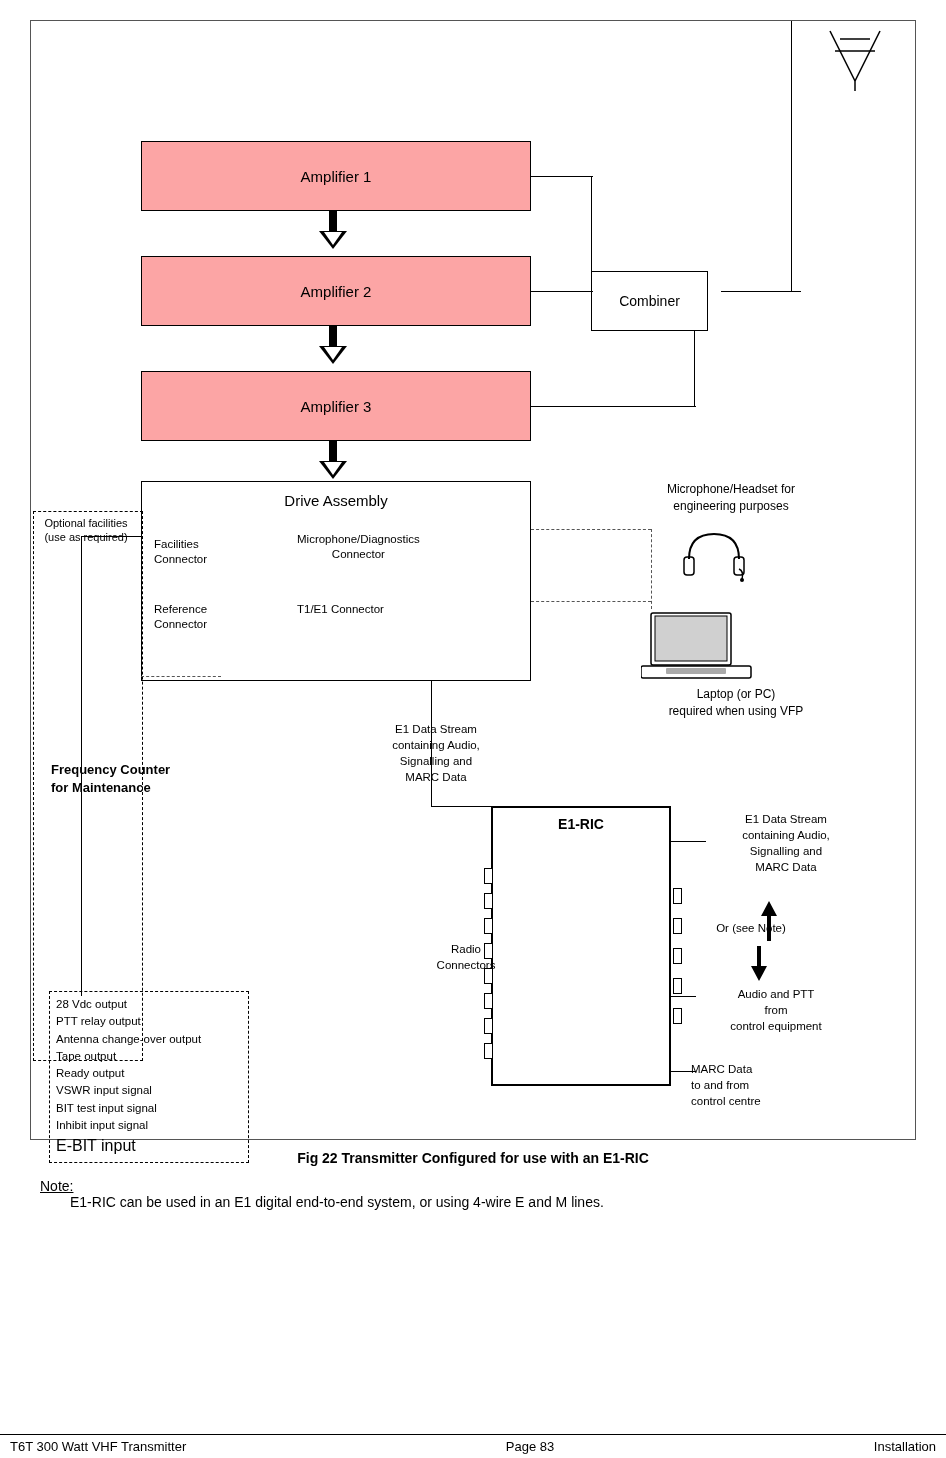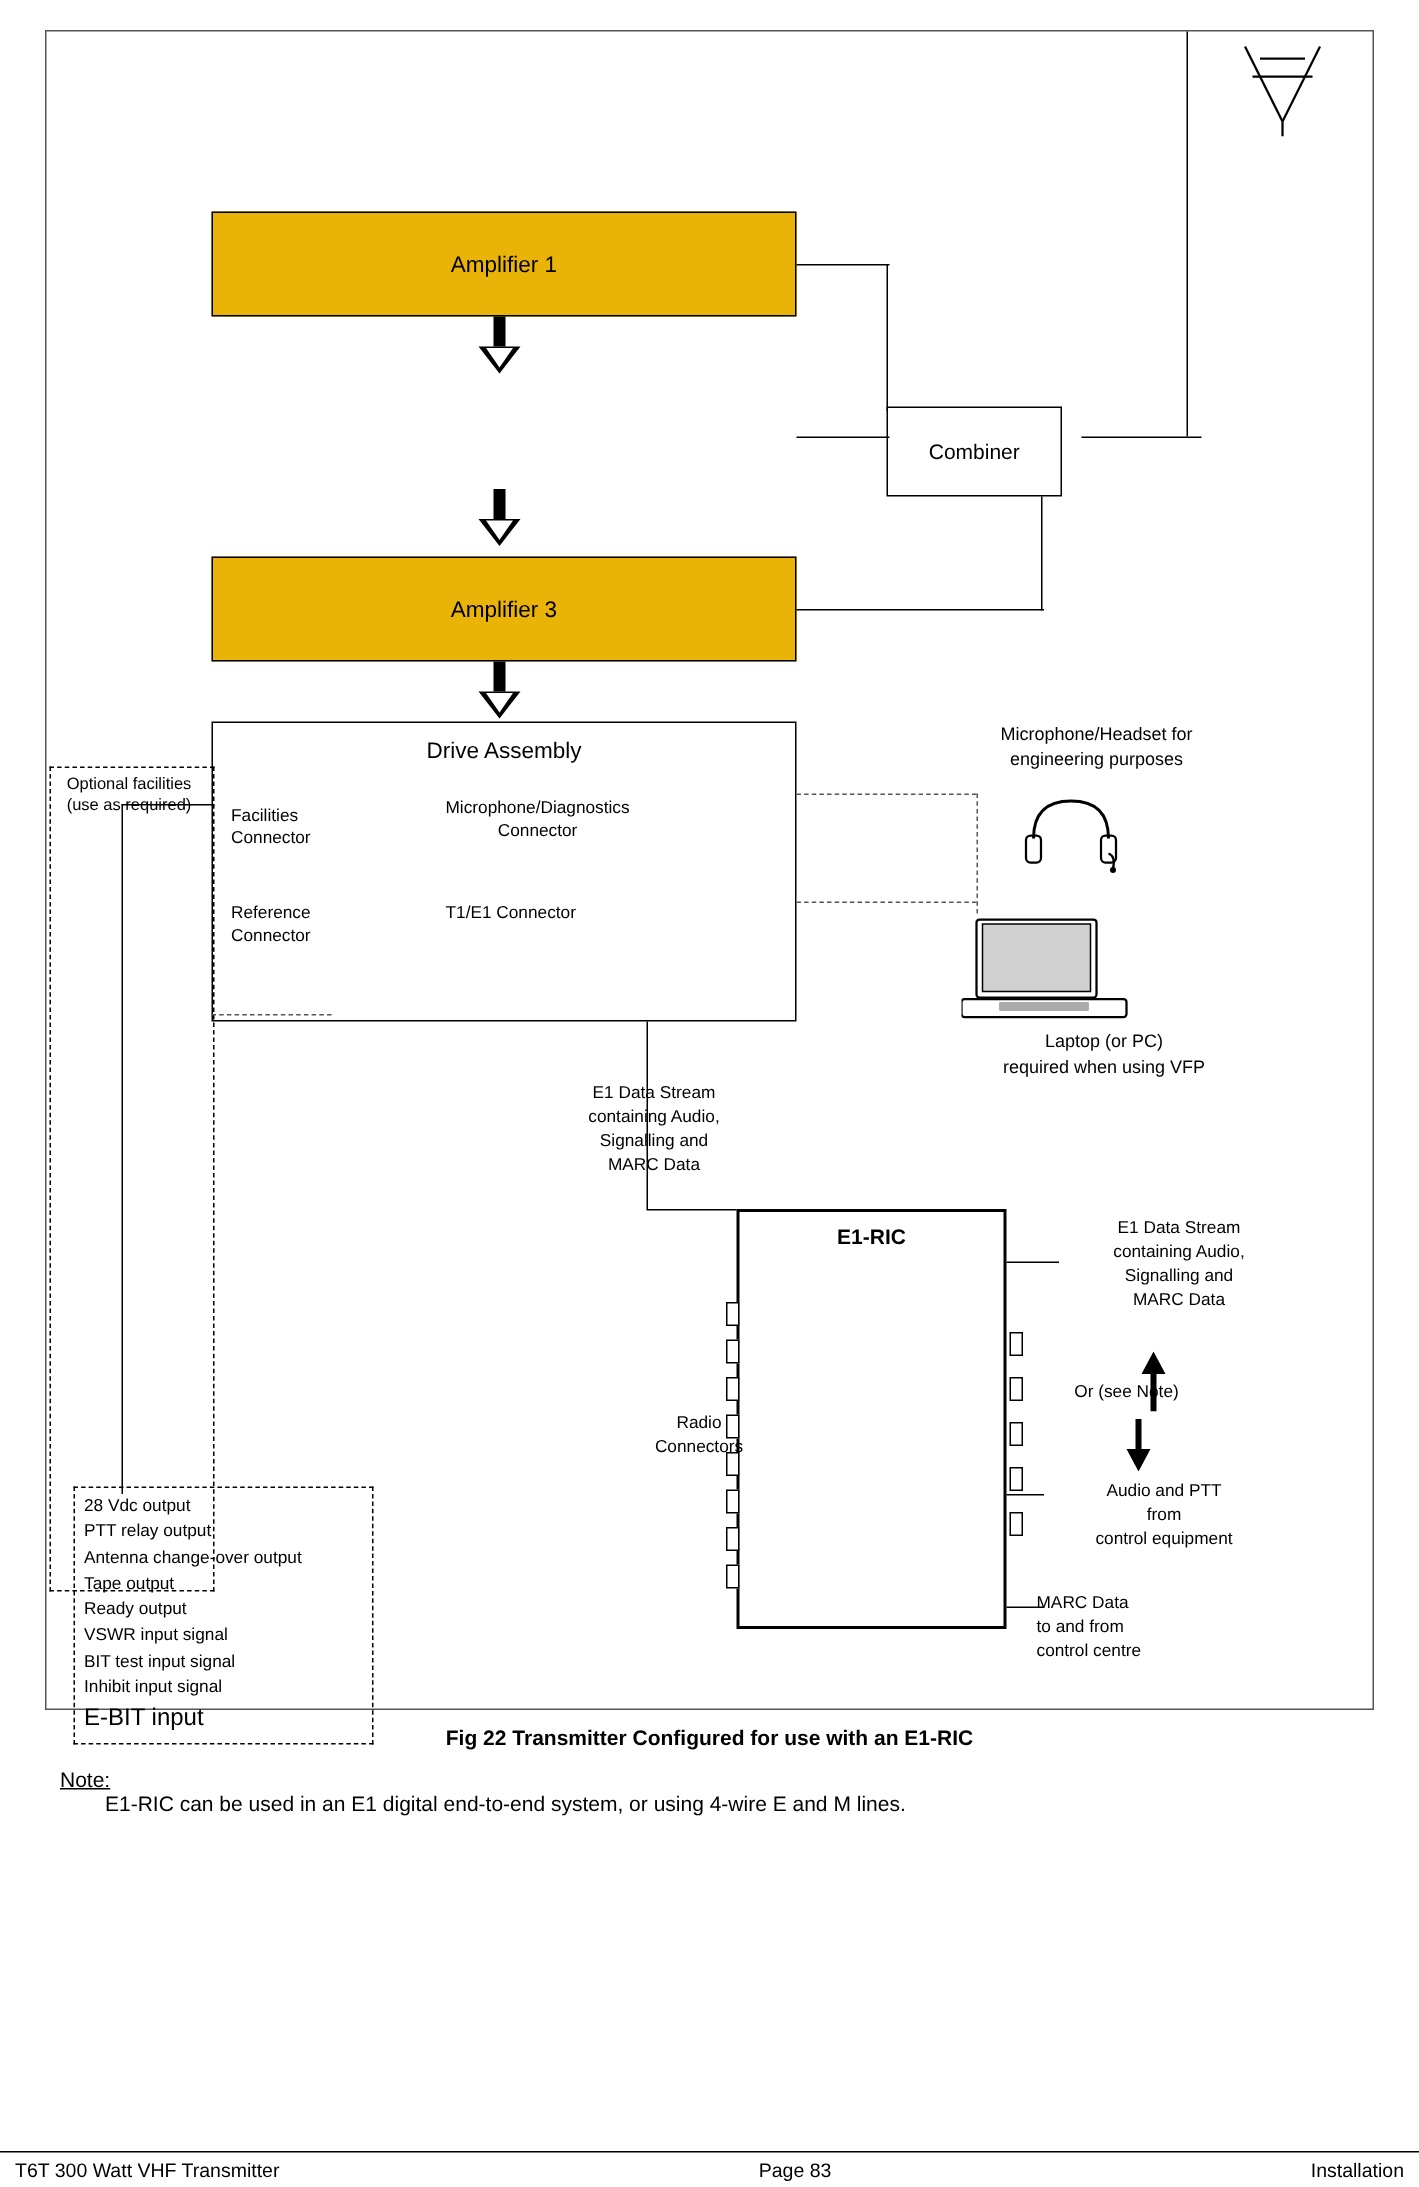--- a/index.html
+++ b/index.html
@@ -25,21 +25,21 @@
       height: 1120px;
     }
     
     .amp-box {
       position: absolute;
       border: 1.5px solid #000;
       text-align: center;
       display: flex;
       align-items: center;
       justify-content: center;
-      background: #eab308;
+      background: #fca5a5;
       font-size: 15px;
     }
     .combiner-box {
       position: absolute;
       border: 1.5px solid #000;
       text-align: center;
       display: flex;
       align-items: center;
       justify-content: center;
       background: #fff;
@@ -167,20 +167,23 @@
 
     <div class="amp-box" style="left:110px; top:120px; width:390px; height:70px;">
       <span>Amplifier 1</span>
     </div>
 
     <div class="hollow-arrow" style="left:288px; top:190px;">
       <div style="width:8px;height:20px;background:#000;"></div>
       <div class="hollow-arrow-head" style="transform:rotate(180deg);"></div>
     </div>
 
+    <div class="amp-box" style="left:110px; top:235px; width:390px; height:70px;">
+      <span>Amplifier 2</span>
+    </div>
 
     <div class="hollow-arrow" style="left:288px; top:305px;">
       <div style="width:8px;height:20px;background:#000;"></div>
       <div class="hollow-arrow-head" style="transform:rotate(180deg);"></div>
     </div>
 
     <div class="amp-box" style="left:110px; top:350px; width:390px; height:70px;">
       <span>Amplifier 3</span>
     </div>
 
@@ -280,20 +283,23 @@
       </svg>
     </div>
 
     <div class="dashed-hline" style="left:500px; top:580px; width:120px;"></div>
     <div class="dashed-vline" style="left:620px; top:508px; height:80px;"></div>
 
     <div class="label" style="left:600px; top:665px; width:210px; font-size:12px; text-align:center; line-height:1.4;">
       Laptop (or PC)<br>required when using VFP
     </div>
 
+    <div class="label" style="left:20px; top:740px; width:160px; font-size:13px; font-weight:bold; text-align:left; line-height:1.4;">
+      Frequency Counter<br>for Maintenance
+    </div>
 
     <div class="dashed-hline" style="left:110px; top:655px; width:80px;"></div>
 
     <div class="label" style="left:320px; top:700px; width:170px; font-size:11.5px; text-align:center; line-height:1.4;">
       E1 Data Stream<br>containing Audio,<br>Signalling and<br>MARC Data
     </div>
 
     <div class="vline" style="left:400px; top:660px; height:125px;"></div>
     <div class="hline" style="left:400px; top:785px; width:100px;"></div>
 

